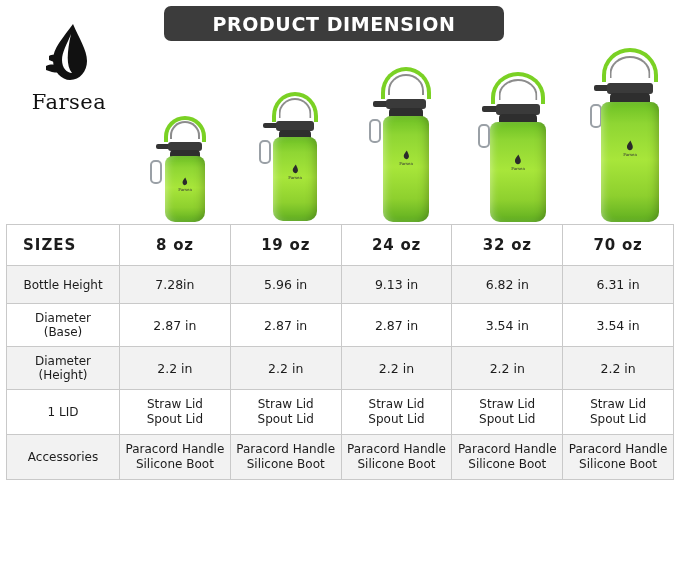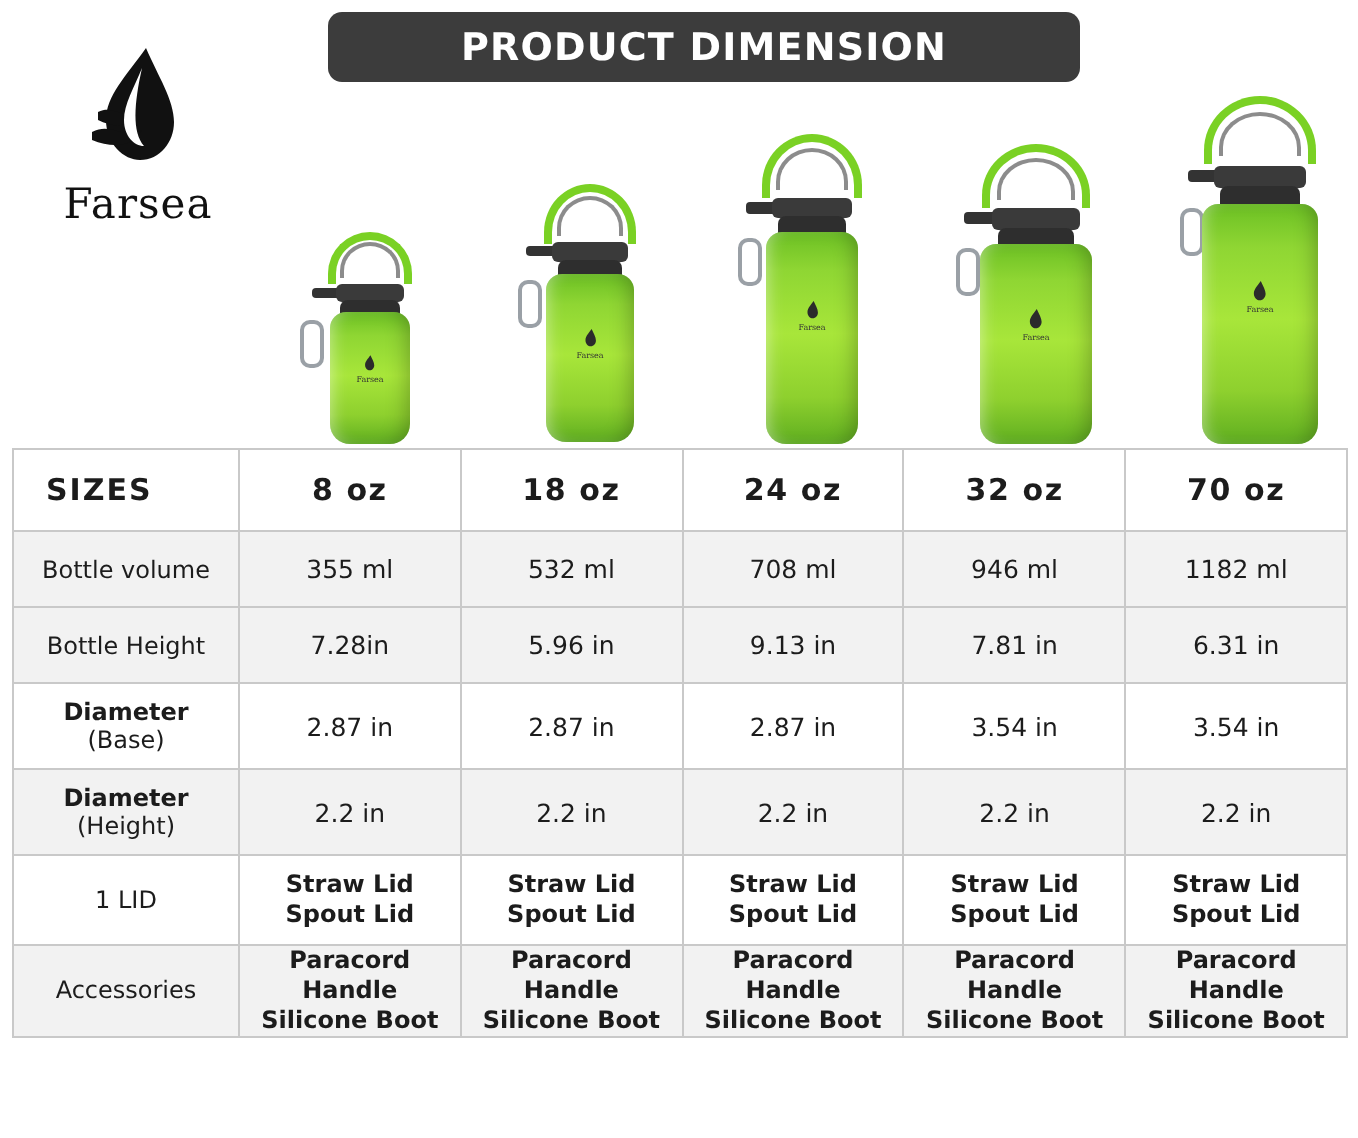--- a/index.html
+++ b/index.html
@@ -18,21 +18,21 @@
     width: 679px;
     height: 569px;
     background: #ffffff;
   }
 
   
   .title-banner {
     position: absolute;
     left: 164px;
     top: 6px;
-    width: 376px;
+    width: 340px;
     height: 35px;
     background: #3c3c3c;
     border-radius: 7px;
     display: flex;
     align-items: center;
     justify-content: center;
   }
   .title-banner .title-text {
     color: #ffffff;
     font-size: 19px;
@@ -195,21 +195,20 @@
     font-size: 12px;
   }
   tr.shade td { background: #f2f2f2; }
   tr.plain td { background: #ffffff; }
   td.lblcell .sub {
     display: block;
     font-size: 12px;
   }
   td .ln {
     display: block;
-    font-weight: bold;
   }
 </style>
 </head>
 <body>
 
 <div class="page">
 
   <div class="title-banner">
     <span class="title-text">PRODUCT DIMENSION</span>
   </div>
@@ -321,42 +320,34 @@
         <col class="c">
         <col class="c">
         <col class="c">
         <col class="c">
         <col class="c">
     </colgroup>
     <tbody>
       <tr class="head plain">
         <td class="lblcell">SIZES</td>
         <td>8 oz</td>
-        <td>18 oz</td>
+        <td>19 oz</td>
         <td>24 oz</td>
         <td>32 oz</td>
         <td>70 oz</td>
       </tr>
 
-      <tr class="r shade">
-        <td class="lblcell">Bottle volume</td>
-        <td>355 ml</td>
-        <td>532 ml</td>
-        <td>708 ml</td>
-        <td>946 ml</td>
-        <td>1182 ml</td>
-      </tr>
 
 
       <tr class="r shade">
         <td class="lblcell">Bottle Height</td>
         <td>7.28in</td>
         <td>5.96 in</td>
         <td>9.13 in</td>
-        <td>7.81 in</td>
+        <td>6.82 in</td>
         <td>6.31 in</td>
       </tr>
 
       <tr class="r tall plain">
         <td class="lblcell">
           <span class="ln">Diameter</span>
           <span class="sub">(Base)</span>
         </td>
         <td>2.87 in</td>
         <td>2.87 in</td>

